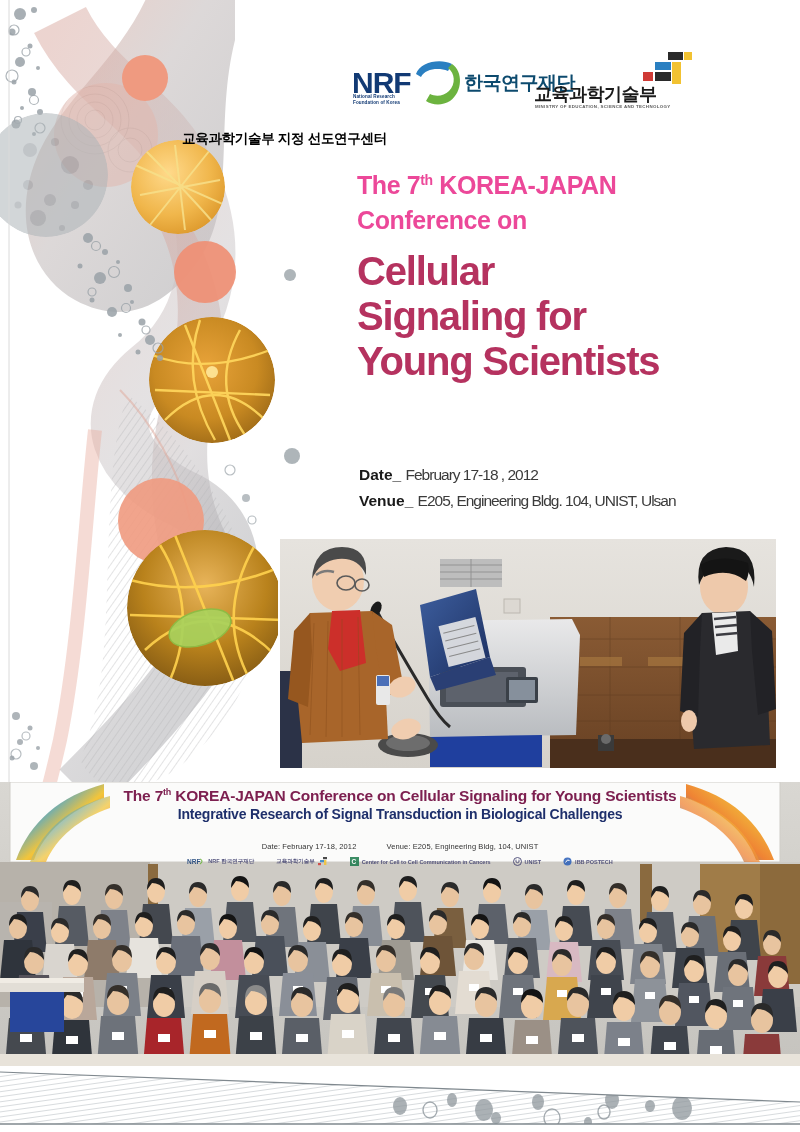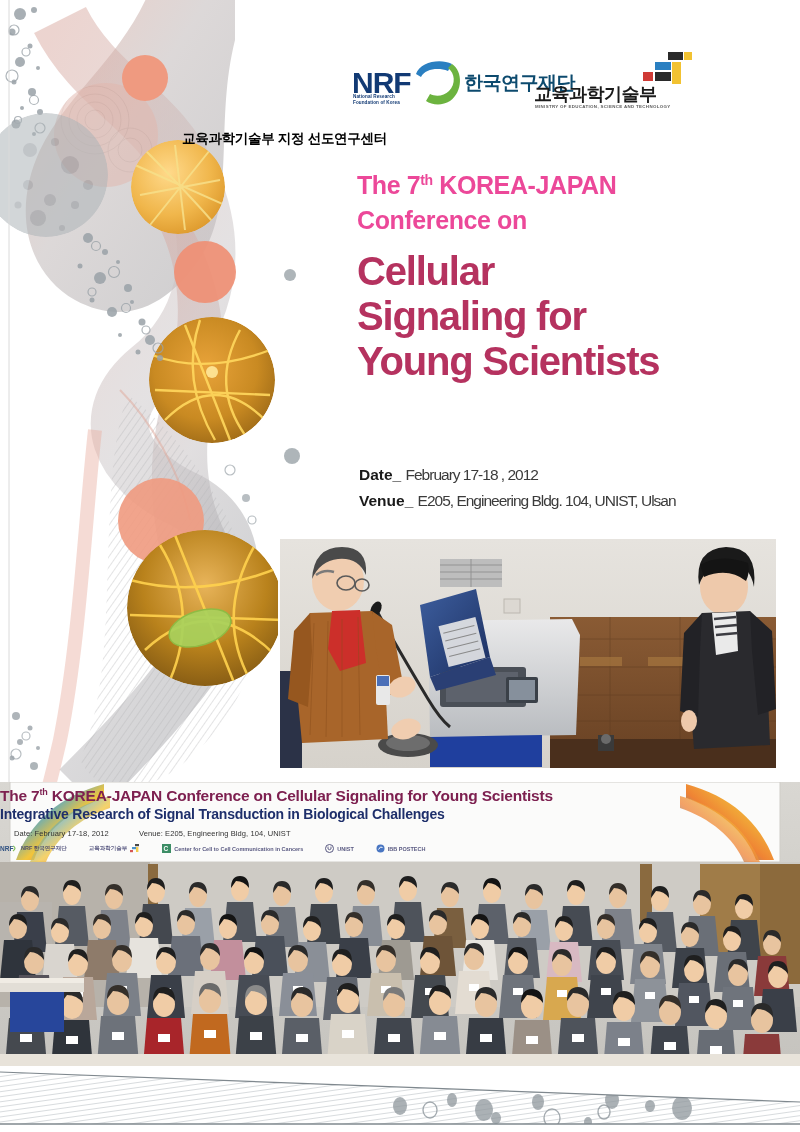--- a/index.html
+++ b/index.html
@@ -63,27 +63,27 @@
     position:absolute; left:278px; top:537px; width:500px; height:233px;
     border:2px solid #ffffff; overflow:hidden; background:#d8d6d2;
   }
   .photo-podium svg { display:block; }
 
   
   .bottom { position:absolute; left:0; top:782px; width:800px; height:290px; overflow:hidden; }
   .bottom svg { display:block; }
   .banner-text-wrap {
     position:absolute; left:0; top:0; width:800px; height:80px;
-    display:flex; flex-direction:column; align-items:flex-start; justify-content:flex-start;
+    display:flex; flex-direction:column; align-items:center; justify-content:flex-start;
     padding-top:5px; pointer-events:none;
   }
   .bn-l1 { font-size:15.5px; font-weight:bold; color:#7d2050; letter-spacing:-0.2px; }
   .bn-l1 sup { font-size:9px; vertical-align:super; }
   .bn-l2 { font-size:14px; font-weight:bold; color:#1e2f6b; letter-spacing:-0.2px; margin-top:1px; }
-  .bn-l3 { font-size:7.5px; color:#333; margin-top:7px; letter-spacing:.1px; }
+  .bn-l3 { font-size:7.5px; color:#333; margin-top:20px; letter-spacing:.1px; }
   .bn-l3 span { margin:0 14px; }
   .bn-logos {
     display:flex; align-items:center; justify-content:center; gap:22px;
     margin-top:6px; font-size:5.5px; color:#3a3a6a; font-weight:bold;
   }
   .bn-logos .bl { display:flex; align-items:center; gap:3px; opacity:.85; }
 
   
   .footer { position:absolute; left:0; top:1066px; width:800px; height:66px; overflow:hidden; background:#fff; }
   .footer svg { display:block; }

